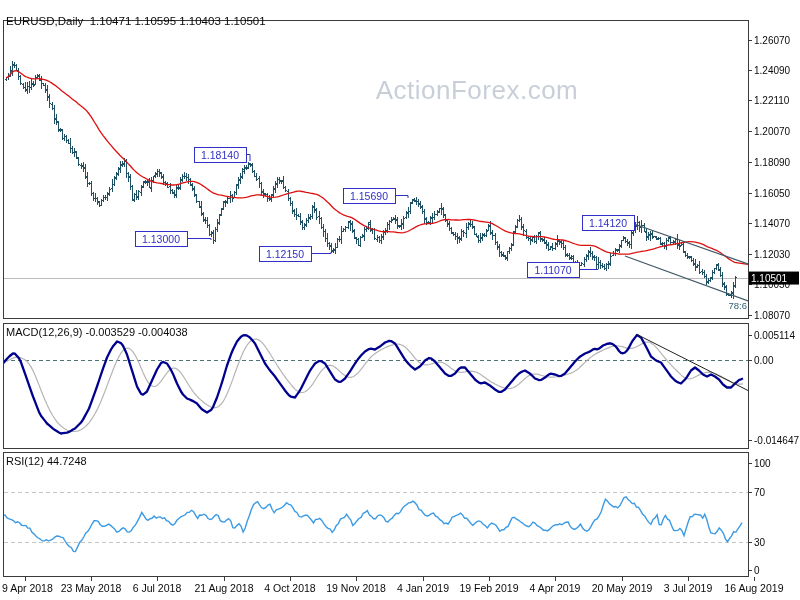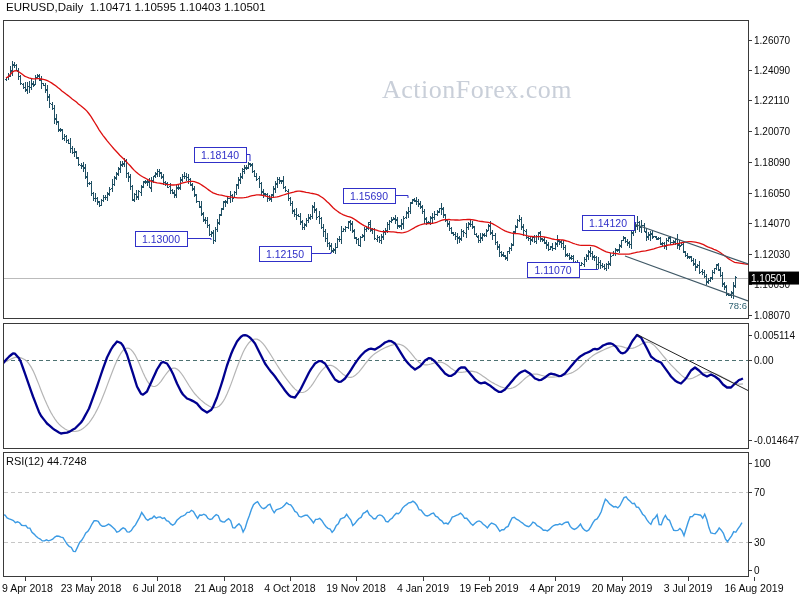--- a/index.html
+++ b/index.html
@@ -1,25 +1,25 @@
 <!DOCTYPE html>
 <html><head>
 <meta charset="utf-8">
 <style>
   html,body{margin:0;padding:0;background:#fff;}
   .screen{position:relative;width:800px;height:600px;background:#ffffff;overflow:hidden;
           font-family:"Liberation Sans",sans-serif;color:#111;}
   #chart{position:absolute;left:0;top:0;z-index:2;}
   .overlay{position:absolute;z-index:3;white-space:pre;}
-  .title{left:6px;top:1px;font-size:11.5px;color:#0a0a0a;}
+  .title{left:6px;top:15px;font-size:11.5px;color:#0a0a0a;}
   .ind-label{font-size:11px;color:#0a0a0a;}
   .macd-label{left:6px;top:326px;}
   .rsi-label{left:6px;top:455px;}
   .watermark{z-index:1;left:477px;top:90px;transform:translate(-50%,-50%);
-             font-size:26px;letter-spacing:.5px;color:#c9cfd9;font-family:Liberation Serif, serif;}
+             font-size:26px;letter-spacing:.5px;color:#c9cfd9;}
   svg text{font-family:"Liberation Sans",sans-serif;}
 </style>
 </head>
 <body>
 
 <div class="screen">
   <div class="overlay watermark">ActionForex.com</div>
   <svg id="chart" width="800" height="600">
     <defs>
       <clipPath id="clip-price">
@@ -137,14 +137,15 @@
         <text x="555" y="592" font-size="10.5" fill="#0a0a0a" text-anchor="middle">4 Apr 2019</text>
         <line x1="622" y1="576.5" x2="622" y2="581" stroke="#3a3a3a" stroke-width="1" shape-rendering="crispEdges"></line>
         <text x="622" y="592" font-size="10.5" fill="#0a0a0a" text-anchor="middle">20 May 2019</text>
         <line x1="688" y1="576.5" x2="688" y2="581" stroke="#3a3a3a" stroke-width="1" shape-rendering="crispEdges"></line>
         <text x="688" y="592" font-size="10.5" fill="#0a0a0a" text-anchor="middle">3 Jul 2019</text>
         <line x1="754" y1="576.5" x2="754" y2="581" stroke="#3a3a3a" stroke-width="1" shape-rendering="crispEdges"></line>
         <text x="754" y="592" font-size="10.5" fill="#0a0a0a" text-anchor="middle">16 Aug 2019</text>
       </g>
   </svg>
   <div class="overlay title">EURUSD,Daily  1.10471 1.10595 1.10403 1.10501</div>
+  <div class="overlay ind-label macd-label">MACD(12,26,9) -0.003529 -0.004038</div>
   <div class="overlay ind-label rsi-label">RSI(12) 44.7248</div>
 </div>
 
 </body></html>

